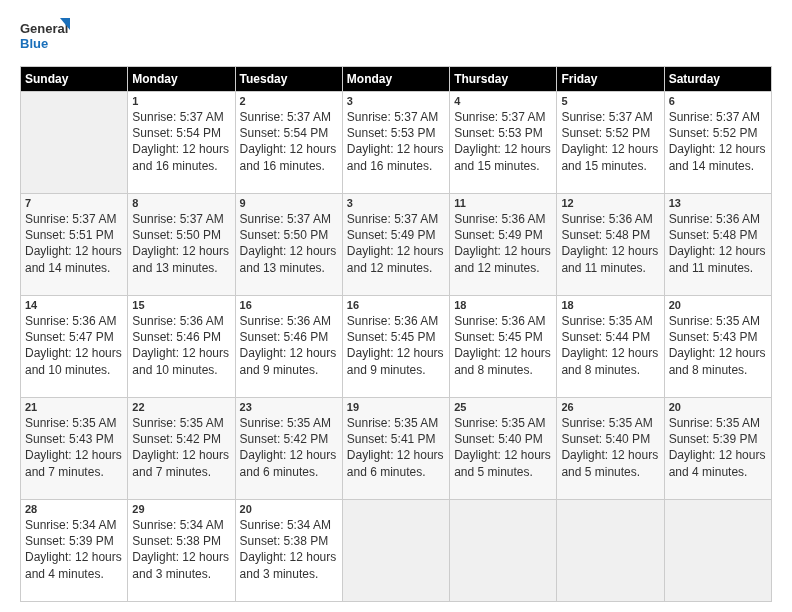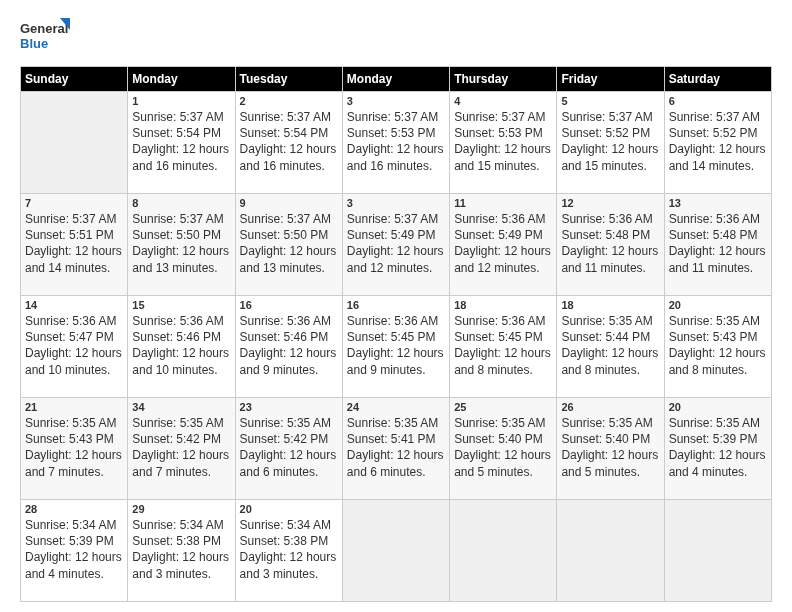--- a/index.html
+++ b/index.html
@@ -199,29 +199,29 @@
             <span class="day-number">20</span>
             <div class="cell-text">Sunrise: 5:35 AM<br>Sunset: 5:43 PM<br>Daylight: 12 hours and 8 minutes.</div>
           </td>
         </tr>
         <tr>
           <td>
             <span class="day-number">21</span>
             <div class="cell-text">Sunrise: 5:35 AM<br>Sunset: 5:43 PM<br>Daylight: 12 hours and 7 minutes.</div>
           </td>
           <td>
-            <span class="day-number">34</span>
+            <span class="day-number">22</span>
             <div class="cell-text">Sunrise: 5:35 AM<br>Sunset: 5:42 PM<br>Daylight: 12 hours and 7 minutes.</div>
           </td>
           <td>
             <span class="day-number">23</span>
             <div class="cell-text">Sunrise: 5:35 AM<br>Sunset: 5:42 PM<br>Daylight: 12 hours and 6 minutes.</div>
           </td>
           <td>
-            <span class="day-number">24</span>
+            <span class="day-number">19</span>
             <div class="cell-text">Sunrise: 5:35 AM<br>Sunset: 5:41 PM<br>Daylight: 12 hours and 6 minutes.</div>
           </td>
           <td>
             <span class="day-number">25</span>
             <div class="cell-text">Sunrise: 5:35 AM<br>Sunset: 5:40 PM<br>Daylight: 12 hours and 5 minutes.</div>
           </td>
           <td>
             <span class="day-number">26</span>
             <div class="cell-text">Sunrise: 5:35 AM<br>Sunset: 5:40 PM<br>Daylight: 12 hours and 5 minutes.</div>
           </td>

